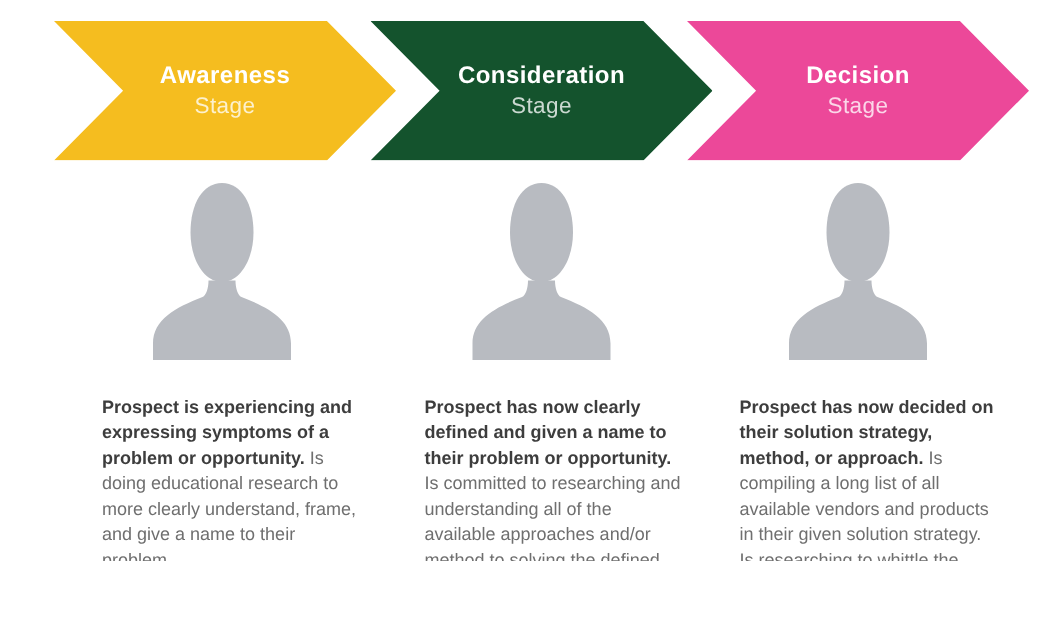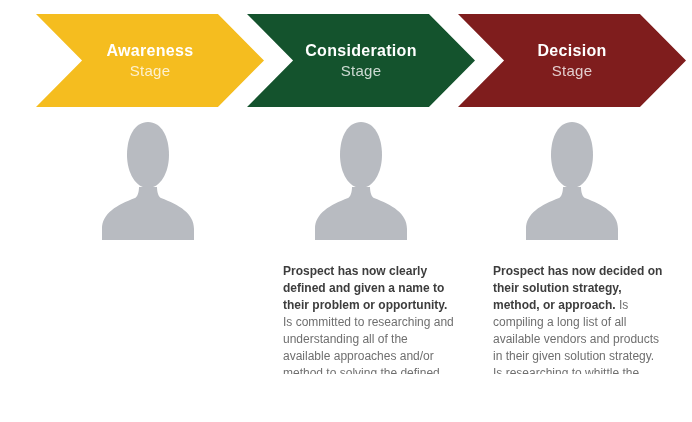--- a/index.html
+++ b/index.html
@@ -83,21 +83,21 @@
   <div class="arrow arrow-1" style="background: rgb(245, 189, 31);">
     <div class="title">Awareness</div>
     <div class="subtitle">Stage</div>
   </div>
 
   <div class="arrow arrow-2" style="background: #14532d;">
     <div class="title">Consideration</div>
     <div class="subtitle">Stage</div>
   </div>
 
-  <div class="arrow arrow-3" style="background: #7f1d1d;">
+  <div class="arrow arrow-3" style="background: #ec4899;">
     <div class="title">Decision</div>
     <div class="subtitle">Stage</div>
   </div>
 
   <div class="person person-1" style="color: rgb(184, 187, 193);">
     <svg viewBox="0 0 110 123" xmlns="http://www.w3.org/2000/svg">
       <path fill="currentColor" d="M55 5 C68 5 76 19 76 38 C76 56 67 71 55 71 C43 71 34 56 34 38 C34 19 42 5 55 5 Z"></path>
       <path fill="currentColor" d="M9 123 L9 112 C9 96 24 88 42 81 C44.5 80 46 75 46 70 L64 70 C64 75 65.5 80 68 81 C86 88 101 96 101 112 L101 123 Z"></path>
     </svg>
   </div>
@@ -109,20 +109,24 @@
     </svg>
   </div>
 
   <div class="person person-3" style="color: rgb(184, 187, 193);">
     <svg viewBox="0 0 110 123" xmlns="http://www.w3.org/2000/svg">
       <path fill="currentColor" d="M55 5 C68 5 76 19 76 38 C76 56 67 71 55 71 C43 71 34 56 34 38 C34 19 42 5 55 5 Z"></path>
       <path fill="currentColor" d="M9 123 L9 112 C9 96 24 88 42 81 C44.5 80 46 75 46 70 L64 70 C64 75 65.5 80 68 81 C86 88 101 96 101 112 L101 123 Z"></path>
     </svg>
   </div>
 
+  <p class="desc desc-1">
+    <span class="lead">Prospect is experiencing and expressing symptoms of a problem or opportunity.</span>
+    <span class="body">Is doing educational research to more clearly understand, frame, and give a name to their problem.</span>
+  </p>
 
   <p class="desc desc-2">
     <span class="lead">Prospect has now clearly defined and given a name to their problem or opportunity.</span>
     <span class="body">Is committed to researching and understanding all of the available approaches and/or method to solving the defined problem or opportunity.</span>
   </p>
 
   <p class="desc desc-3">
     <span class="lead">Prospect has now decided on their solution strategy, method, or approach.</span>
     <span class="body">Is compiling a long list of all available vendors and products in their given solution strategy. Is researching to whittle the long list down to a short list and ultimately make a final purchase decision.</span>
   </p>

